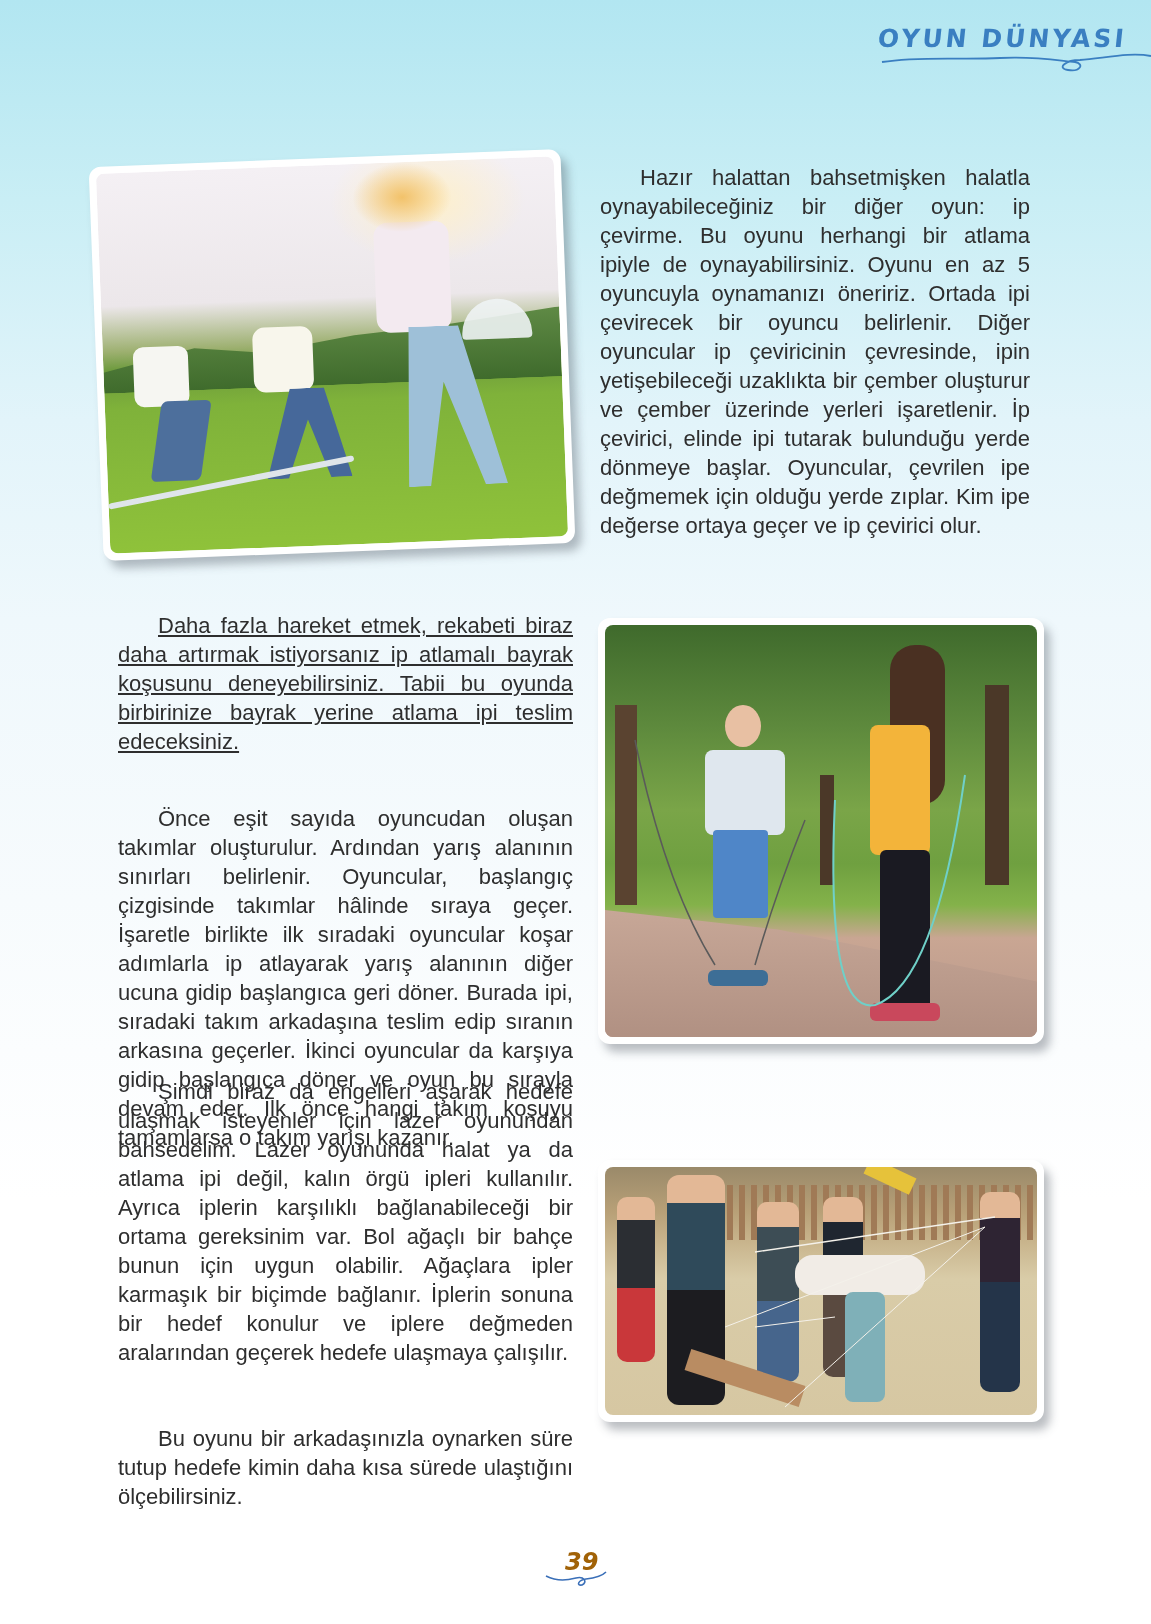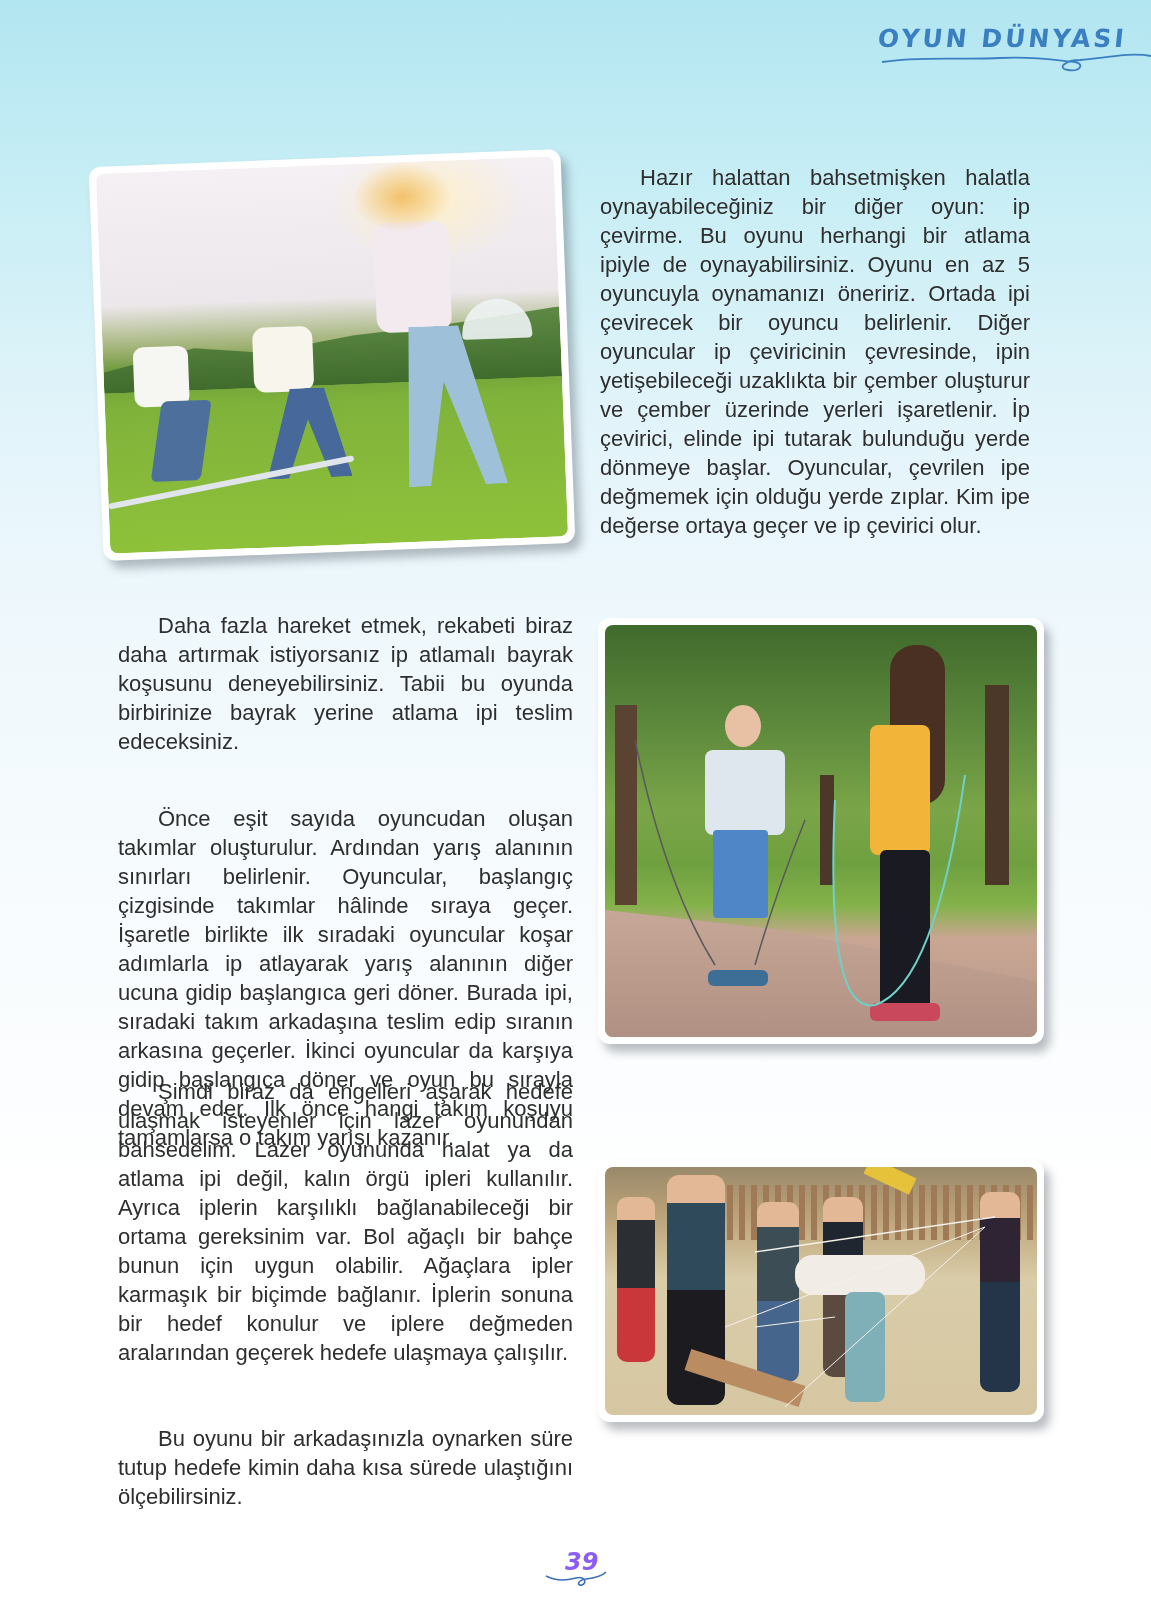--- a/index.html
+++ b/index.html
@@ -22,21 +22,21 @@
   }
   .para .indent { display: inline-block; width: 40px; }
   .photo {
     position: absolute; background: #fff; border-radius: 12px;
     padding: 7px; box-shadow: 6px 8px 10px rgba(60,70,80,0.35);
   }
   .photo .img { width: 100%; height: 100%; border-radius: 8px; position: relative; overflow: hidden; }
   .page-num {
     position: absolute; left: 565px; top: 1548px;
     font-family: "DejaVu Sans", sans-serif; font-weight: bold; font-style: italic;
-    font-size: 24px; color: #8b5cf6;
+    font-size: 24px; color: #a16207;
   }
   .page-swoosh { position: absolute; left: 544px; top: 1570px; }
 </style>
 </head>
 <body>
 
 <div class="header-title">OYUN DÜNYASI</div>
 <svg class="header-swoosh" width="271" height="30" viewBox="0 0 271 30">
   <path d="M2 14 C 40 8, 80 12, 120 10 C 150 8, 175 12, 195 14 C 205 16, 200 24, 188 22 C 176 20, 186 12, 200 12 C 225 10, 250 4, 271 8" stroke="#3a7fc1" stroke-width="1.8" fill="none"></path>
 </svg>
@@ -59,21 +59,21 @@
     <div style="position:absolute; left:290px; top:165px; width:110px; height:160px; background:#9ec0d8; clip-path: polygon(15% 0, 60% 0, 100% 100%, 80% 100%, 45% 35%, 30% 100%, 10% 100%);"></div>
 
     <div style="position:absolute; left:0; top:330px; width:250px; height:6px; background:#dfe5ea; border-radius:3px; transform: rotate(-9deg); transform-origin:left;"></div>
   </div>
 </div>
 
 <p class="para" style="left:600px; top:163px; width:430px;">
   <span class="indent"></span><span>Hazır halattan bahsetmişken halatla oynayabileceğiniz bir diğer oyun: ip çevirme. Bu oyunu herhangi bir atlama ipiyle de oynayabilirsiniz. Oyunu en az 5 oyuncuyla oynamanızı öneririz. Ortada ipi çevirecek bir oyuncu belirlenir. Diğer oyuncular ip çeviricinin çevresinde, ipin yetişebileceği uzaklıkta bir çember oluşturur ve çember üzerinde yerleri işaretlenir. İp çevirici, elinde ipi tutarak bulunduğu yerde dönmeye başlar. Oyuncular, çevrilen ipe değmemek için olduğu yerde zıplar. Kim ipe değerse ortaya geçer ve ip çevirici olur.</span>
 </p>
 
-<p class="para" style="left:118px; top:611px; width:455px;">
+<p class="para" style="left:118px; top:611px; width:455px;text-decoration:underline;">
   <span class="indent"></span><span>Daha fazla hareket etmek, rekabeti biraz daha artırmak istiyorsanız ip atlamalı bayrak koşusunu deneyebilirsiniz. Tabii bu oyunda birbirinize bayrak yerine atlama ipi teslim edeceksiniz.</span>
 </p>
 
 <p class="para" style="left:118px; top:804px; width:455px;">
   <span class="indent"></span><span>Önce eşit sayıda oyuncudan oluşan takımlar oluşturulur. Ardından yarış alanının sınırları belirlenir. Oyuncular, başlangıç çizgisinde takımlar hâlinde sıraya geçer. İşaretle birlikte ilk sıradaki oyuncular koşar adımlarla ip atlayarak yarış alanının diğer ucuna gidip başlangıca geri döner. Burada ipi, sıradaki takım arkadaşına teslim edip sıranın arkasına geçerler. İkinci oyuncular da karşıya gidip başlangıca döner ve oyun bu sırayla devam eder. İlk önce hangi takım koşuyu tamamlarsa o takım yarışı kazanır.</span>
 </p>
 
 <p class="para" style="left:118px; top:1077px; width:455px;">
   <span class="indent"></span><span>Şimdi biraz da engelleri aşarak hedefe ulaşmak isteyenler için lazer oyunundan bahsedelim. Lazer oyununda halat ya da atlama ipi değil, kalın örgü ipleri kullanılır. Ayrıca iplerin karşılıklı bağlanabileceği bir ortama gereksinim var. Bol ağaçlı bir bahçe bunun için uygun olabilir. Ağaçlara ipler karmaşık bir biçimde bağlanır. İplerin sonuna bir hedef konulur ve iplere değmeden aralarından geçerek hedefe ulaşmaya çalışılır.</span>
 </p>

